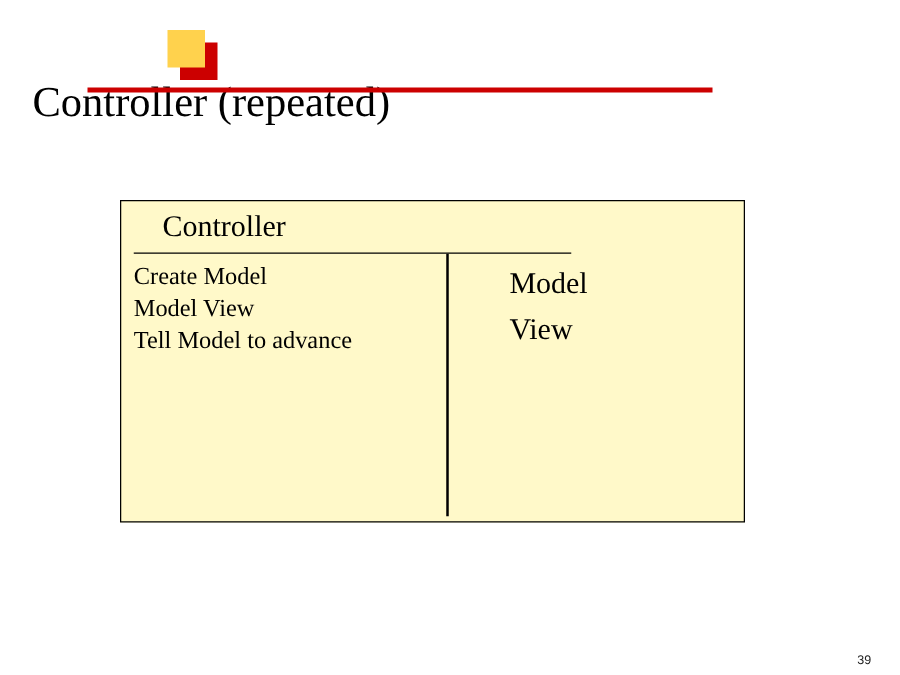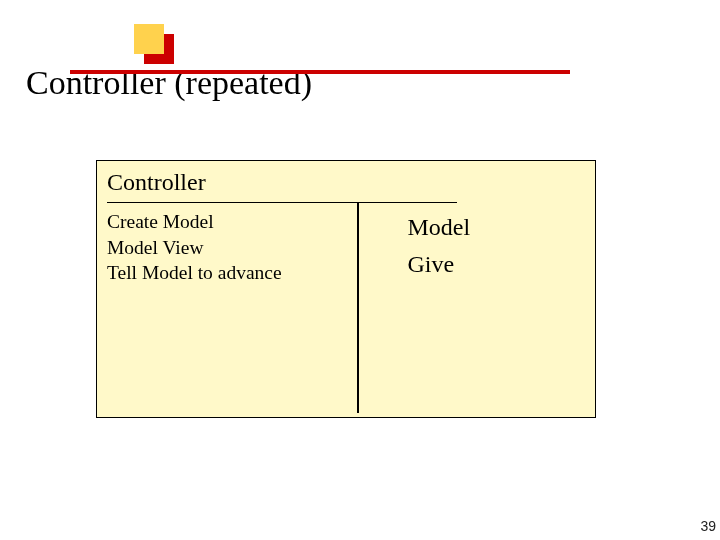--- a/index.html
+++ b/index.html
@@ -67,20 +67,21 @@
     width: 500px;
     height: 258px;
     background: #fff9c9;
     border: 1.5px solid #000;
     box-sizing: border-box;
   }
 
   .class-header {
     font-size: 24px;
     padding: 8px 10px 6px 10px;
+    margin-left: 23px;
   }
   .class-hr {
     margin: 0 10px;
     border: none;
     border-top: 1.5px solid #000;
     width: 350px;
   }
 
   .class-body {
     display: flex;
@@ -102,24 +103,24 @@
   }
   .right-col {
     padding-left: 35px;
     font-size: 24px;
     line-height: 1.55;
     padding-top: 0px;
   }
 
   .page-number {
     position: absolute;
-    right: 4px;
+    right: 23px;
     bottom: 6px;
     font-family: Arial, Helvetica, sans-serif;
-    font-size: 14px;
+    font-size: 10px;
     color: #222;
     margin-left: 16px;
   }
 </style>
 </head>
 <body>
 
 <div class="title-row">
   <div class="title-square-outer">
     <div class="title-square-back"></div>
@@ -134,18 +135,18 @@
   <hr class="class-hr">
   <div class="class-body">
     <div class="left-col">
       <div>Create Model</div>
       <div>Model View</div>
       <div>Tell Model to advance</div>
     </div>
     <div class="divider"></div>
     <div class="right-col">
       <div>Model</div>
-      <div>Give</div>
+      <div>View</div>
     </div>
   </div>
 </div>
 
 <div class="page-number">39</div>
 
 </body></html>

